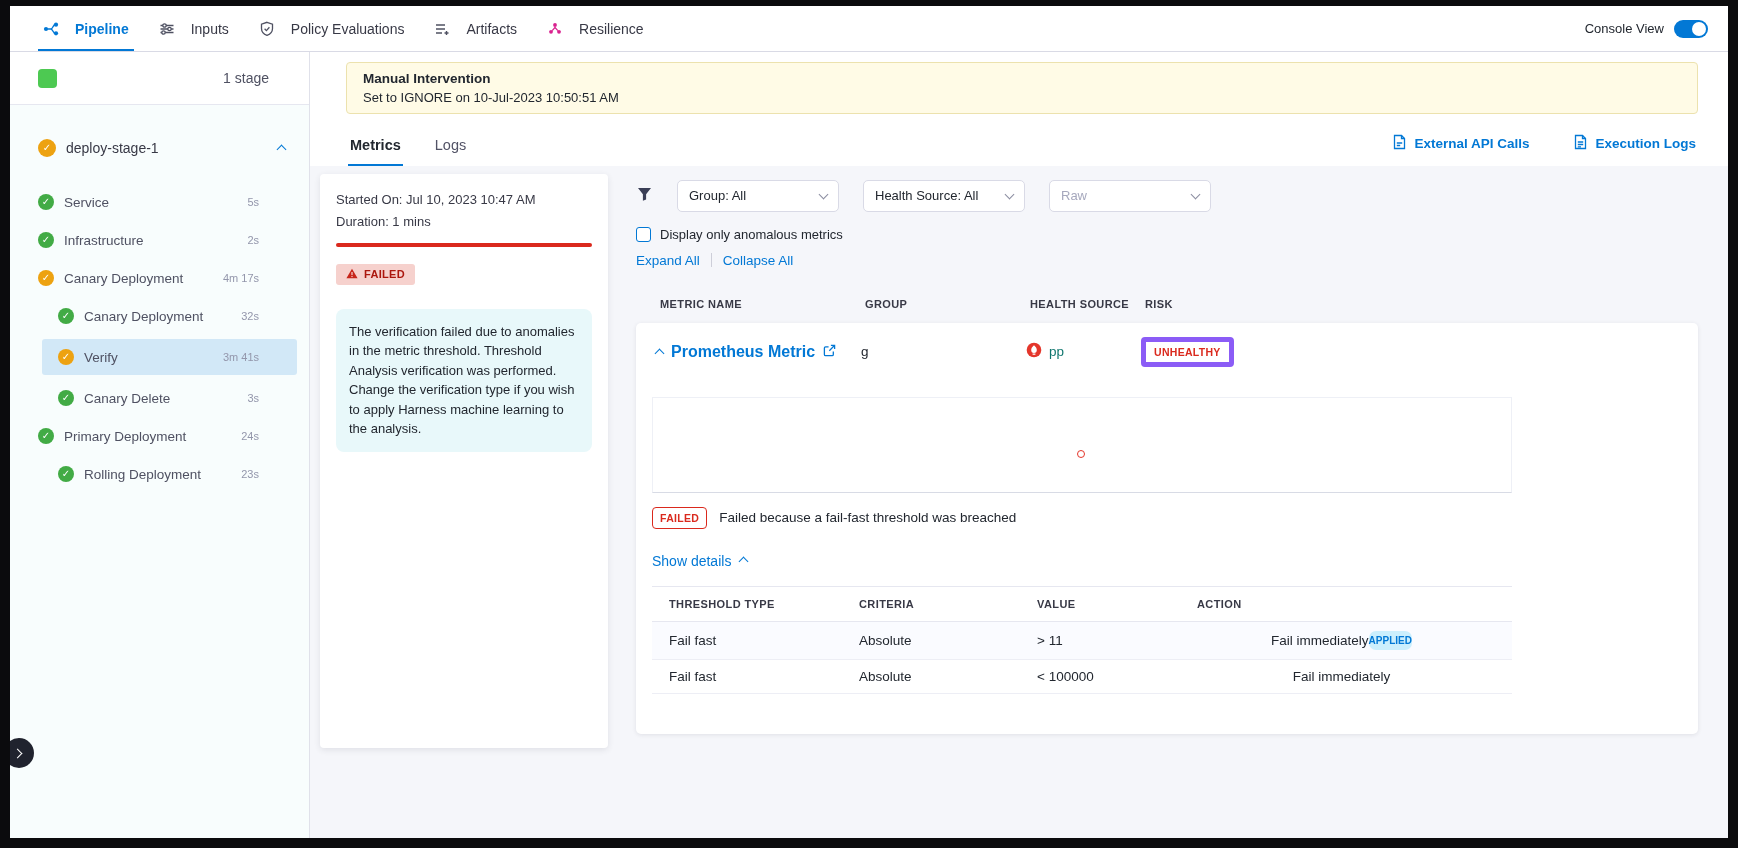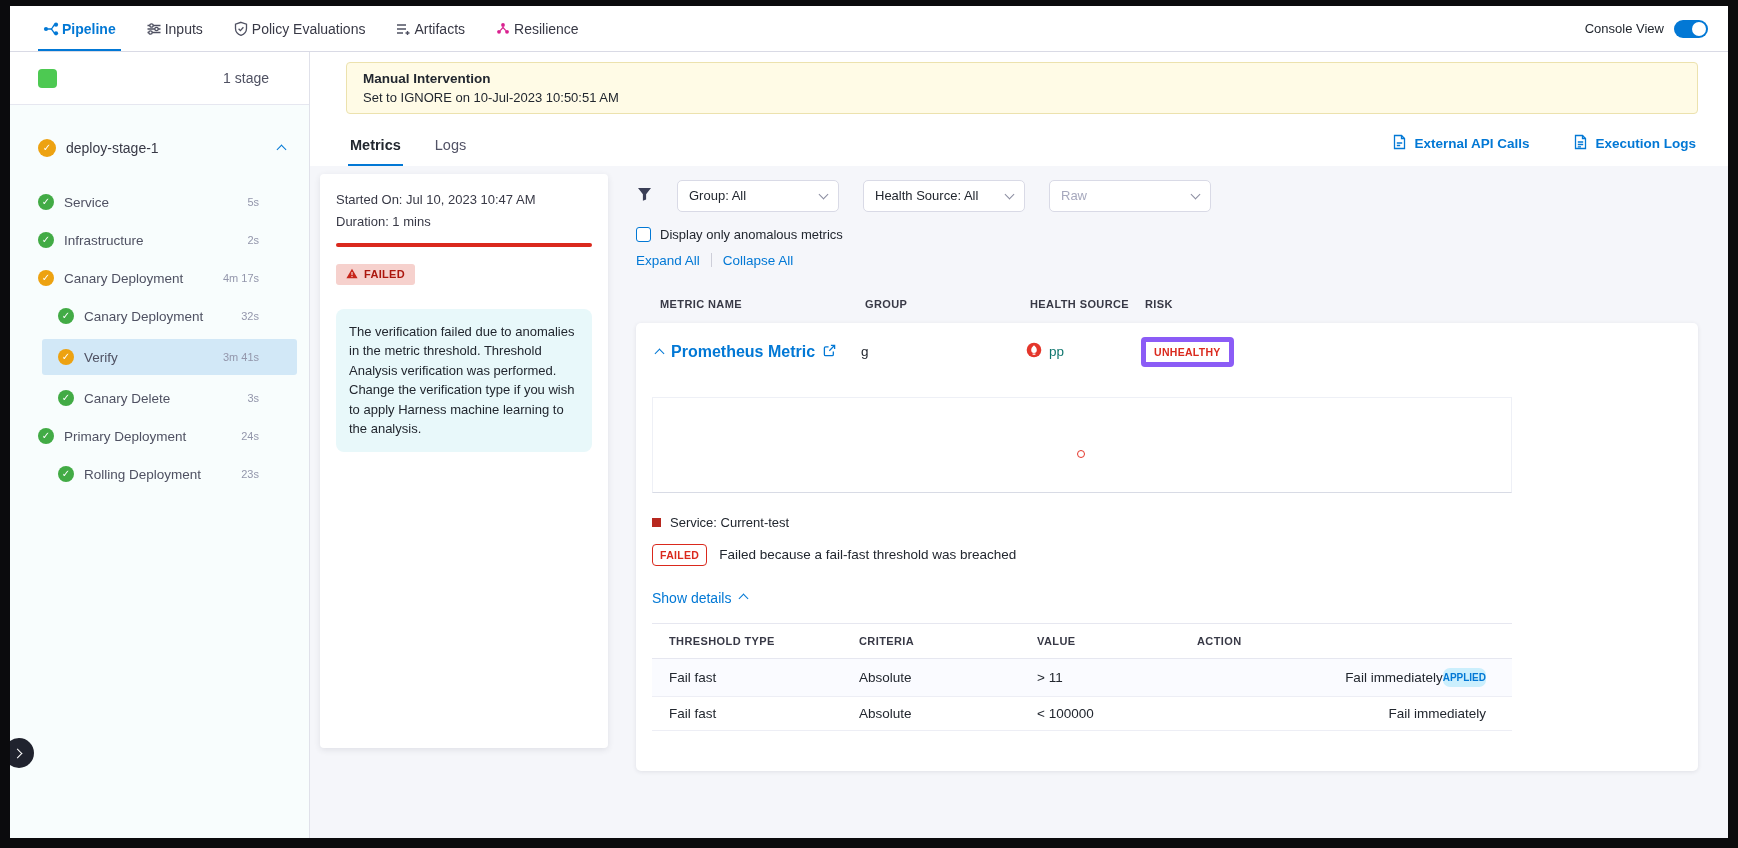--- a/index.html
+++ b/index.html
@@ -2,21 +2,21 @@
 <html><head>
 <meta charset="utf-8">
 <style>
   * { margin:0; padding:0; box-sizing:border-box; }
   html,body { width:1738px; height:848px; background:#0b0b0d; font-family:"Liberation Sans","DejaVu Sans",sans-serif; }
   .app { position:absolute; top:6px; left:10px; width:1718px; height:832px; background:#fff; overflow:hidden; }
 
   
   .topnav { height:46px; display:flex; align-items:stretch; padding:0 20px 0 18px; border-bottom:1px solid #d9dae5; background:#fff; }
   .nav-tabs { display:flex; align-items:stretch; }
-  .nav-tab { display:flex; align-items:center; gap:3px; padding:0 15px; font-size:14px; color:#383946; cursor:pointer; position:relative; }
+  .nav-tab { display:flex; align-items:center; gap:16px; padding:0 15px; font-size:14px; color:#383946; cursor:pointer; position:relative; }
   .nav-tab.active { color:#0278d5; font-weight:700; }
   .nav-tab.active::after { content:""; position:absolute; left:10px; right:10px; bottom:0; height:2px; background:#0278d5; }
   .nav-tab .icon { display:inline-flex; }
   .console-view { margin-left:auto; display:flex; align-items:center; gap:10px; font-size:13px; color:#22272f; }
   .toggle { width:34px; height:18px; border-radius:10px; background:#0278d5; position:relative; cursor:pointer; }
   .toggle .knob { position:absolute; right:2px; top:2px; width:14px; height:14px; border-radius:50%; background:#fff; }
 
   
   .content { display:flex; height:calc(100% - 46px); }
   .sidebar { width:300px; flex:none; border-right:1px solid #e0e1ea; background:#fff; position:relative; }
@@ -98,21 +98,21 @@
   .failed-row { margin-top:14px; display:flex; align-items:center; gap:12px; }
   .failed-outline { border:1px solid #da291d; color:#da291d; background:#fff; font-size:10.5px; font-weight:700; letter-spacing:.3px; padding:4px 7px; border-radius:4px; }
   .failed-msg { font-size:13.5px; color:#22272f; }
   .show-details { margin-top:24px; display:flex; align-items:center; gap:9px; color:#0278d5; font-size:14px; font-weight:500; cursor:pointer; }
   .show-details .chev { margin-top:2px; }
 
   .t-table { width:860px; margin-top:17px; }
   .t-head { display:grid; grid-template-columns:190px 178px 160px 1fr; padding:11px 0 11px 17px; border-top:1px solid #e6e7f0; border-bottom:1px solid #e6e7f0; font-size:11px; font-weight:700; letter-spacing:.4px; color:#383946; }
   .t-row { display:grid; grid-template-columns:190px 178px 160px 1fr; align-items:center; padding:9px 0 9px 17px; border-bottom:1px solid #edeef5; font-size:13.5px; color:#22272f; }
   .t-row.shaded { background:#fafbff; }
-  .action-cell { display:flex; align-items:center; justify-content:flex-end; padding-right:26px; }
+  .action-cell { display:flex; align-items:center; justify-content:center; padding-right:26px; }
   .applied-badge { background:#cbeffd; color:#0278d5; font-size:10px; font-weight:700; padding:4px 0; border-radius:7px; }
 </style>
 </head>
 <body>
 
 <div class="app">
 
   <header class="topnav">
     <nav class="nav-tabs">
       <div class="nav-tab active">
@@ -354,24 +354,20 @@
               </span>
               <span>
                 <span class="unhealthy-badge">UNHEALTHY</span>
               </span>
             </div>
 
             <div class="metric-detail">
               <div class="chart-box">
                 <span class="chart-point"></span>
               </div>
-              <div class="legend-row">
-                <span class="legend-marker"></span>
-                <span>Service: Current-test</span>
-              </div>
               <div class="failed-row">
                 <span class="failed-outline">FAILED</span>
                 <span class="failed-msg">Failed because a fail-fast threshold was breached</span>
               </div>
               <div class="show-details">
                 <span>Show details</span>
                 <span class="chev up"></span>
               </div>
 
               <div class="t-table">

